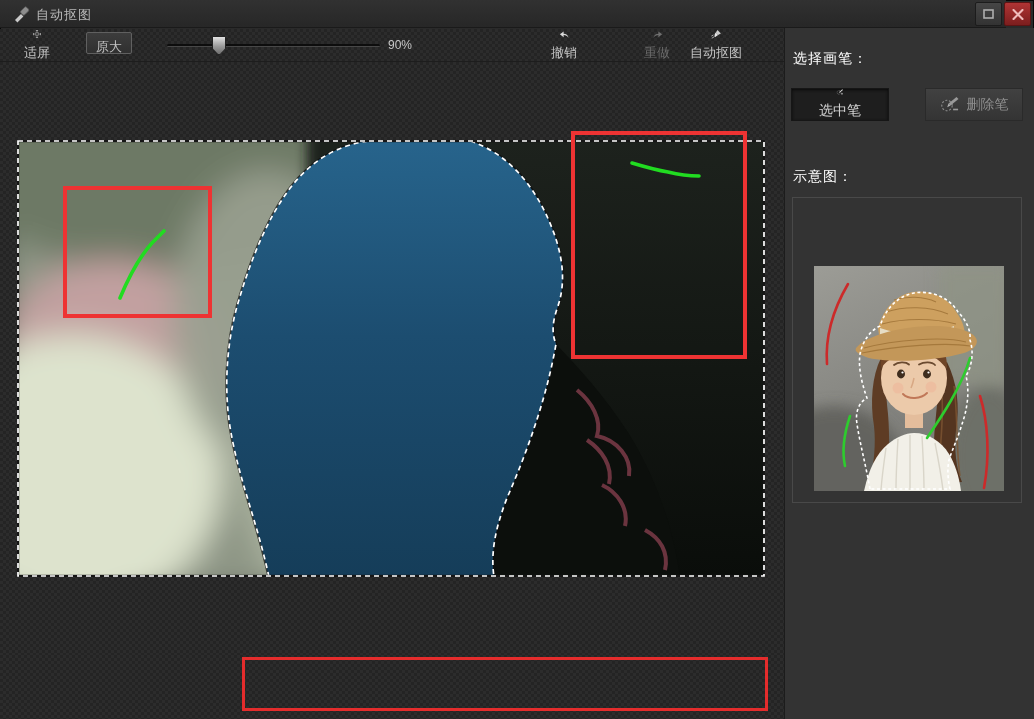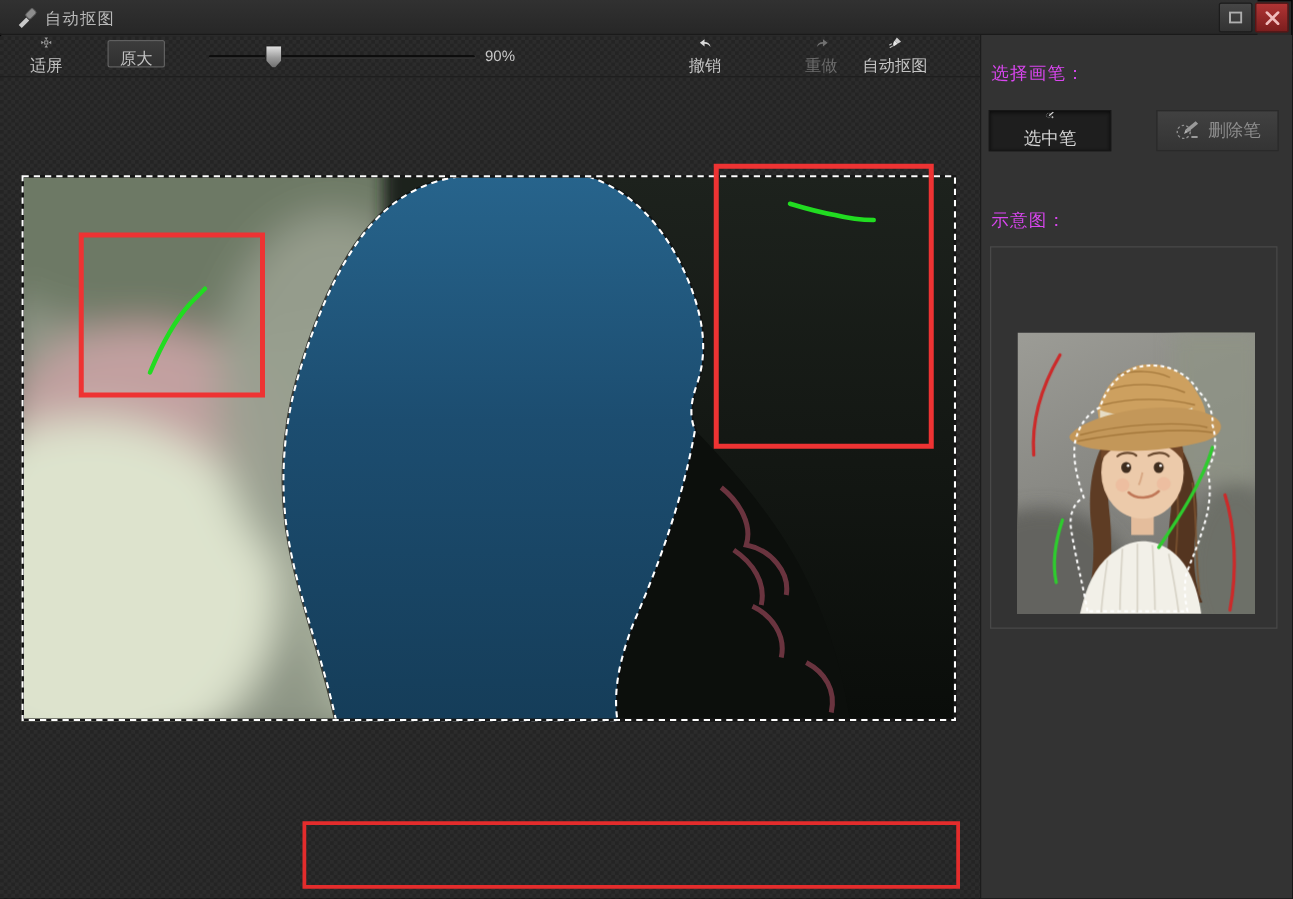--- a/index.html
+++ b/index.html
@@ -36,21 +36,21 @@
   .zoom-pct{position:absolute;left:388px;top:9px;font-size:12px;color:#c7c7c7;}
 
   
   .canvas{position:absolute;left:0;top:62px;width:784px;height:593px;}
   .photo{position:absolute;left:17px;top:78px;width:748px;height:437px;cursor:crosshair;}
   .anno{position:absolute;left:0;top:0;width:784px;height:593px;pointer-events:none;}
 
   
   .right-panel{position:absolute;left:784px;top:28px;width:250px;height:691px;background:#333;
      border-left:1px solid #1c1c1c;}
-  .rp-label{position:absolute;left:8px;font-size:14px;color:#d946ef;letter-spacing:1px;}
+  .rp-label{position:absolute;left:8px;font-size:14px;color:#ffffff;letter-spacing:1px;}
   .brush-row{position:absolute;left:6px;top:60px;width:232px;height:33px;display:flex;}
   .brush-btn{flex:1;height:33px;display:flex;align-items:center;justify-content:center;gap:7px;
      font-size:14px;cursor:pointer;}
   .brush-btn.selected{background:#1e1e1e;border:1px solid #161616;box-shadow:inset 0 1px 3px #0a0a0a;color:#d4d4d4;flex-direction:column;}
   .brush-btn.plain{background:linear-gradient(#414141,#343434);border:1px solid #2a2a2a;color:#8d8d8d;margin-left:36px;}
   .groupbox{position:absolute;left:7px;top:169px;width:230px;height:306px;border:1px solid #494949;}
   .instruction{margin:10px 11px 0 11px;font-size:13px;line-height:19px;color:#c2c2c2;}
   .example{position:absolute;left:21px;top:68px;width:190px;height:225px;}
 
   

